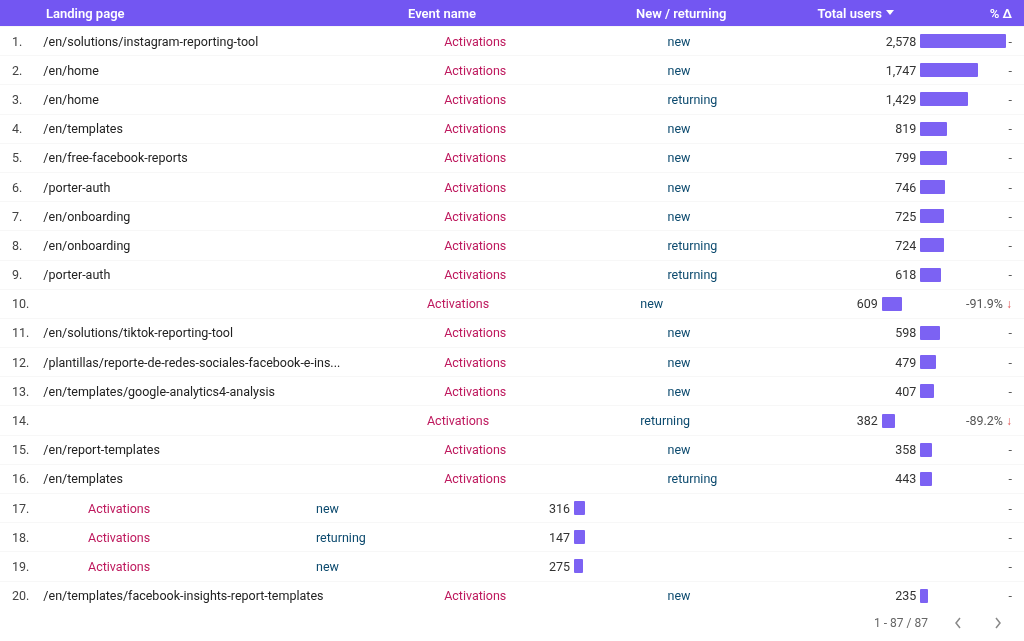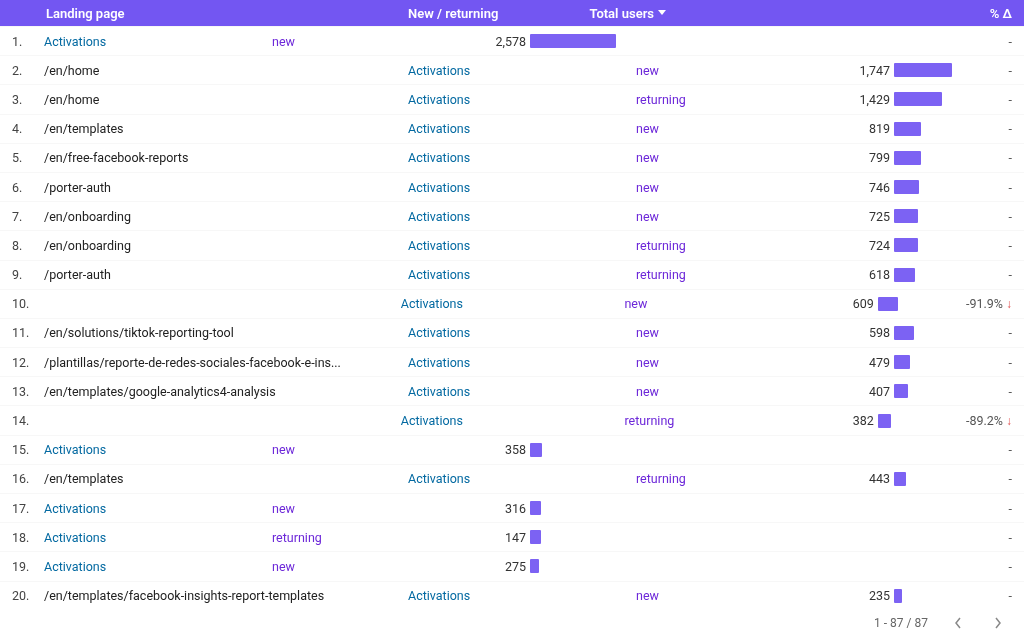--- a/index.html
+++ b/index.html
@@ -11,50 +11,52 @@
     .header .h-ev { width: 228px; }
     .header .h-nr { width: 152px; }
     .header .h-tu { width: 106px; text-align: center; display:flex; justify-content:flex-end; align-items:center; padding-right:0; }
     .header .h-bar { width: 90px; }
     .header .h-pct { flex: 1; text-align: right; padding-right: 12px; }
     .sort-caret { width: 0; height: 0; border-left: 4px solid transparent; border-right: 4px solid transparent; border-top: 5px solid #fff; display:inline-block; margin-left:4px; position:relative; top:-1px;}
     .rows { flex: 1; overflow: hidden; }
     .row { display: flex; align-items: center; height: 29.2px; font-size: 12.5px; color: #333; border-top: 1px solid rgba(0,0,0,0.03); }
     .row .c-idx { width: 44px; text-align: left; padding-left: 12px; color: #444; }
     .row .c-lp { width: 364px; color: #222; white-space: nowrap; overflow: hidden; text-overflow: ellipsis; padding-right:8px;}
-    .row .c-ev { width: 228px; color: #0369a1; }
-    .row .c-nr { width: 152px; color: #6d28d9; }
+    .row .c-ev { width: 228px; color: #be185d; margin-left: 44px; }
+    .row .c-nr { width: 152px; color: #0c4a6e; }
     .row .c-tu { width: 106px; text-align: right; padding-right: 4px; color: #333; font-variant-numeric: tabular-nums; }
     .row .c-bar { width: 90px; position: relative; height: 18px; display:flex; align-items:center; }
     .row .c-bar .bar { height: 14px; background: #7c62f3; border-radius: 1px; }
     .row .c-pct { flex:1; text-align: right; padding-right: 12px; color: #555; display:flex; justify-content:flex-end; align-items:center; gap:3px;}
     .down-arrow { color: #e25353; font-size: 12px; }
     .footer { position: absolute; bottom: 4px; right: 10px; display:flex; align-items:center; gap:20px; font-size:12px; color:#666; background:#fff; padding:4px 6px; }
     .pager-btn { width: 20px; height: 20px; display:flex; align-items:center; justify-content:center; border:none; background:none; cursor:pointer; color:#888; }
     .pager-btn svg { width: 8px; height: 12px; }
   </style>
 </head>
 <body>
 <div class="wrap">
 
   <div class="header">
     <div class="h-idx"></div>
     <div class="h-lp"><span>Landing page</span></div>
+    <div class="h-ev"><span>Event name</span></div>
     <div class="h-nr"><span>New / returning</span></div>
     <div class="h-tu">
       <span>Total users</span>
       <span class="sort-caret"></span>
     </div>
     <div class="h-bar"></div>
     <div class="h-pct"><span>% Δ</span></div>
   </div>
 
   <div class="rows" id="rows">
       <div class="row">
     <div class="c-idx">1.</div>
+    <div class="c-lp">/en/solutions/instagram-reporting-tool</div>
     <div class="c-ev">Activations</div>
     <div class="c-nr">new</div>
     <div class="c-tu">2,578</div>
     <div class="c-bar">
           <div class="bar" style="width:86px"></div>
         </div>
     <div class="c-pct">
           <span>-</span>
         </div>
   </div>
@@ -224,20 +226,21 @@
     <div class="c-bar">
           <div class="bar" style="width:13px"></div>
         </div>
     <div class="c-pct">
           <span>-89.2%</span>
           <span class="down-arrow">↓</span>
         </div>
   </div>
       <div class="row">
     <div class="c-idx">15.</div>
+    <div class="c-lp">/en/report-templates</div>
     <div class="c-ev">Activations</div>
     <div class="c-nr">new</div>
     <div class="c-tu">358</div>
     <div class="c-bar">
           <div class="bar" style="width:12px"></div>
         </div>
     <div class="c-pct">
           <span>-</span>
         </div>
   </div>

